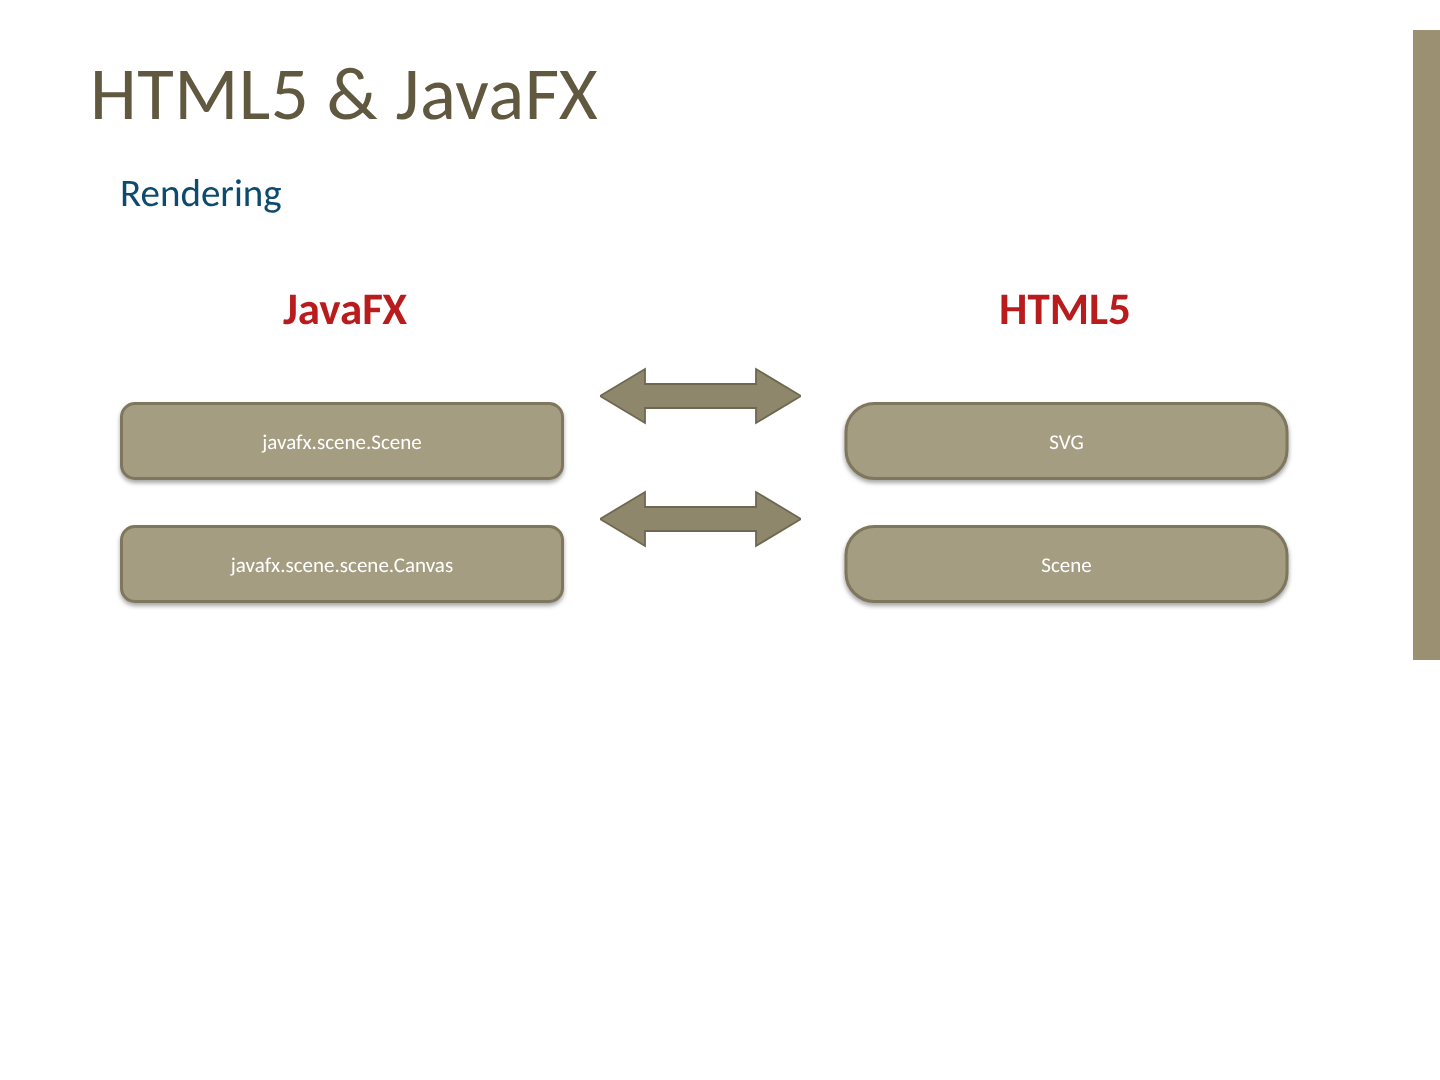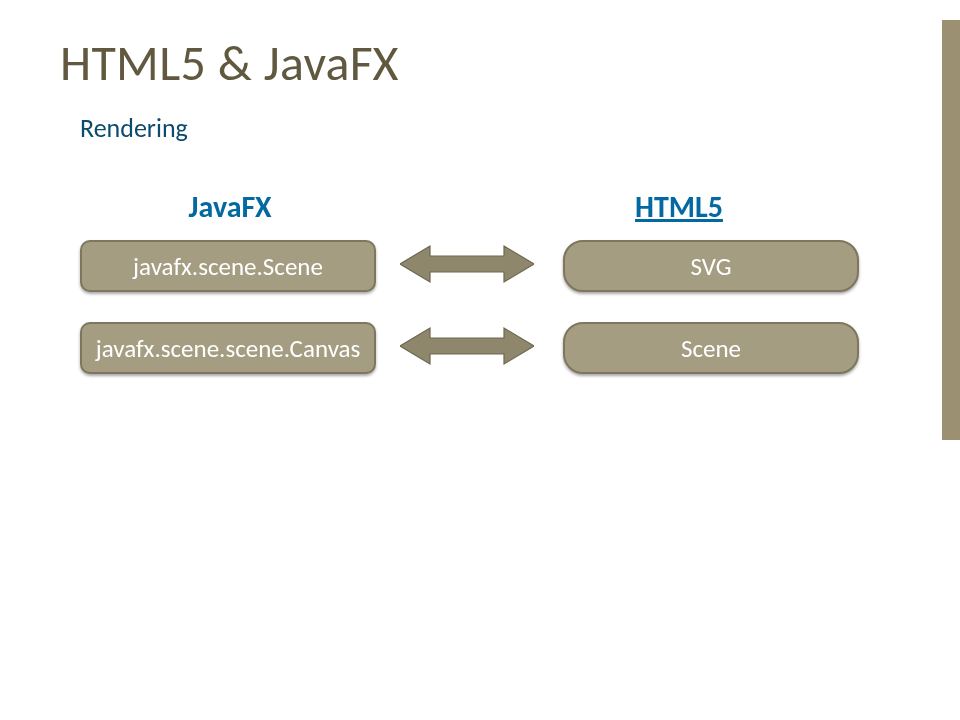--- a/index.html
+++ b/index.html
@@ -33,39 +33,40 @@
     left: 80px;
     top: 112px;
     font-size: 26px;
     color: #0c4a6e;
     font-weight: 300;
   }
   .col-heading {
     position: absolute;
     font-size: 30px;
     font-weight: 700;
-    color: #0369a1;
+    color: #b91c1c;
     text-align: center;
   }
   .heading-left  { left: 130px; top: 188px; width: 200px; }
-  .heading-right { left: 579px; top: 188px; width: 200px; text-decoration: underline; }
+  .heading-right { left: 610px; top: 188px; width: 200px; }
 
   .box {
     position: absolute;
     width: 292px;
     height: 48px;
     background: #a59d82;
     border-radius: 10px;
     box-shadow: 0 2px 3px rgba(0,0,0,0.35);
     color: #ffffff;
-    font-size: 25px;
+    font-size: 14px;
     display: flex;
     align-items: center;
     justify-content: center;
     border: 2px solid #7e775e;
+    margin-top: 28px;
   }
   .box.left  { left: 80px; }
   .box.right { left: 563px; border-radius: 20px; }
   .row1 { top: 240px; }
   .row2 { top: 322px; }
 
   .arrow {
     position: absolute;
     left: 400px;
     width: 134px;

